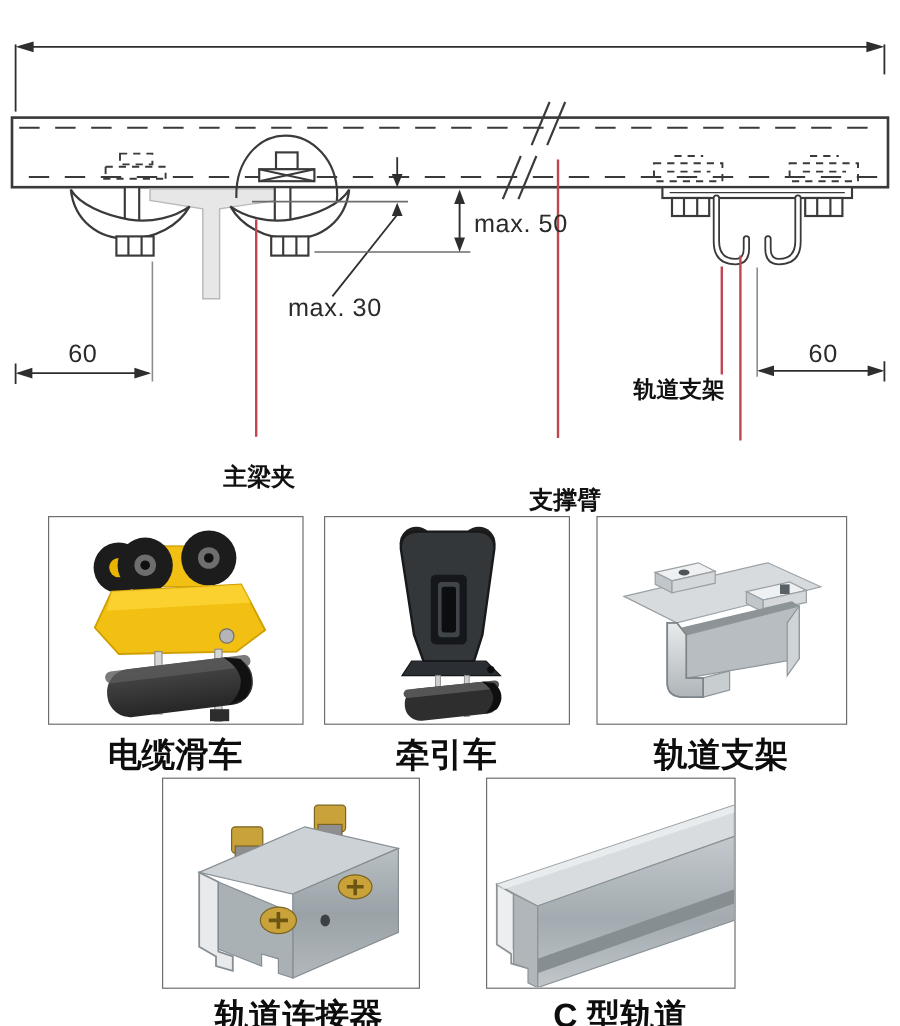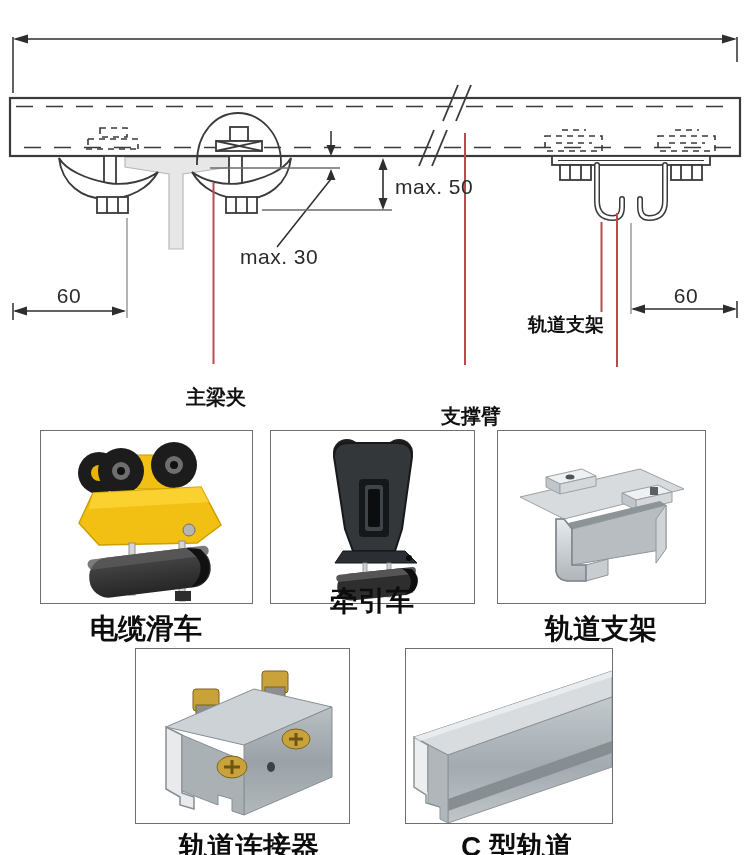--- a/index.html
+++ b/index.html
@@ -248,21 +248,21 @@
       <path d="M58,88 L58,138 Q58,150 72,150 L88,150 L88,134 L74,134 L74,98 L66,88 Z" fill="url(#met1)" stroke="#8e959a" stroke-width="1.5"></path>
       <polygon points="74,98 168,74 168,118 74,134" fill="#b7bdc1" stroke="#8e959a"></polygon>
       <polygon points="74,98 168,74 162,70 70,92" fill="#8d9498"></polygon>
       <path d="M168,74 L168,118 L158,132 L158,88 Z" fill="#cfd4d7" stroke="#8e959a"></path>
       <polygon points="88,150 110,144 110,128 88,134" fill="#c8cdd0" stroke="#8e959a"></polygon>
       <path d="M58,88 L66,88 L74,98 L74,134 L88,134 L88,150 L72,150 Q58,150 58,138 Z" fill="none" stroke="#7d848a" stroke-width="1.2"></path>
     </svg>
   </div>
 
   <div class="product-label" style="left:146px; top:610px;">电缆滑车</div>
-  <div class="product-label" style="left:372px; top:582px;">牵引车</div>
+  <div class="product-label" style="left:372px; top:610px;">牵引车</div>
   <div class="product-label" style="left:601px; top:610px;">轨道支架</div>
 
   <div class="photo-card" style="left:135px; top:648px; width:215px; height:176px;">
     <svg width="213" height="174" viewBox="0 0 213 174">
       <defs>
         <linearGradient id="met2" x1="0" y1="0" x2="0" y2="1">
           <stop offset="0" stop-color="#b9c0c4"></stop>
             <stop offset="0.5" stop-color="#9aa2a7"></stop>
             <stop offset="1" stop-color="#b2b8bc"></stop>
         </linearGradient>

